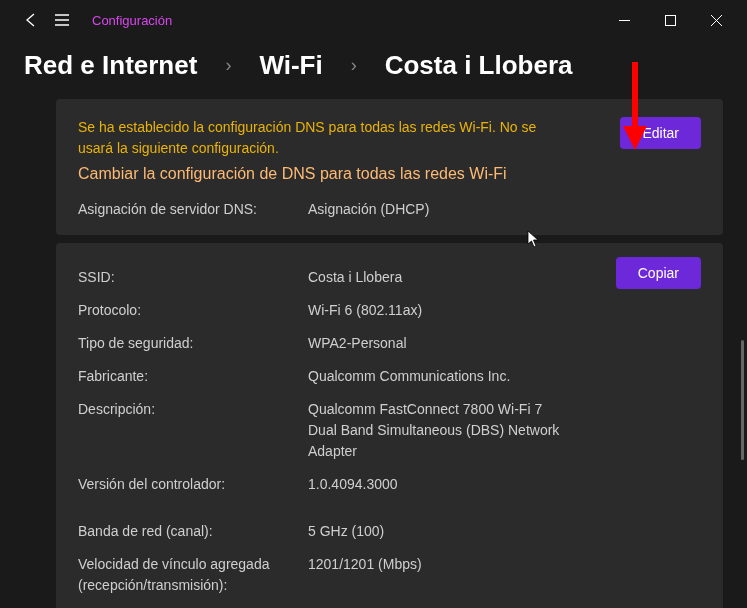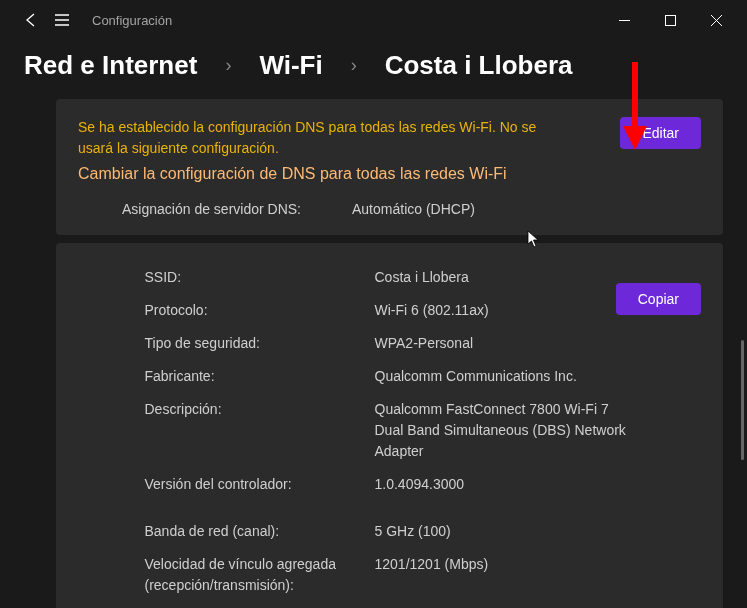--- a/index.html
+++ b/index.html
@@ -19,21 +19,21 @@
       align-items: center;
       padding: 0 8px;
     }
     .titlebar-left {
       display: flex;
       align-items: center;
       gap: 16px;
       padding-left: 14px;
     }
     .back-icon, .menu-icon { width: 16px; height: 16px; display:flex; align-items:center; justify-content:center; color:#fff; }
-    .app-title { font-size: 13px; color: #a3a3a3; margin-left: 6px; }
+    .app-title { font-size: 13px; color: #d946ef; margin-left: 6px; }
     .titlebar-right {
       margin-left: auto;
       display: flex;
     }
     .win-btn {
       width: 46px;
       height: 40px;
       display: flex;
       align-items: center;
       justify-content: center;
@@ -62,26 +62,26 @@
     .dns-row .right { margin-left: auto; }
     .edit-btn, .copy-btn {
       background: #6d28d9;
       color: #fff;
       border: none;
       border-radius: 4px;
       padding: 8px 22px;
       font-size: 14px;
       cursor: pointer;
     }
-    .kv { display:flex; margin-top: 18px; margin-left: 44px; }
+    .kv { display:flex; margin-top: 18px; }
     .kv .label { width: 230px; color: #cfcfcf; font-size: 14px; }
     .kv .value { color: #cfcfcf; font-size: 14px; }
     .section { position: relative; }
     .section .copy-btn { position: absolute; right: 0; top: 0; }
-    .row { display:flex; padding: 6px 0; justify-content: center; }
+    .row { display:flex; padding: 6px 0; }
     .row .label { width: 230px; color: #cfcfcf; font-size: 14px; line-height: 1.5; }
     .row .value { color: #cfcfcf; font-size: 14px; flex:1; line-height: 1.5; max-width: 260px; }
     .spacer { height: 14px; }
     .arrow-annotation {
       position: absolute;
       top: 54px;
       left: 615px;
       pointer-events: none;
     }
     .cursor {
@@ -149,26 +149,26 @@
     <div>
       <div class="dns-notice">Se ha establecido la configuración DNS para todas las redes Wi-Fi. No se usará la siguiente configuración.</div>
       <a class="dns-link">Cambiar la configuración de DNS para todas las redes Wi-Fi</a>
     </div>
     <div class="right">
       <button class="edit-btn">Editar</button>
     </div>
   </div>
   <div class="kv">
     <div class="label">Asignación de servidor DNS:</div>
-    <div class="value">Automático (DHCP)</div>
+    <div class="value">Asignación (DHCP)</div>
   </div>
 </div>
 
 <div class="card section">
-  <button class="copy-btn" style="position:absolute; right:22px; top:14px;margin-top:26px;">Copiar</button>
+  <button class="copy-btn" style="position:absolute; right:22px; top:14px;">Copiar</button>
 
   <div class="row">
       <div class="label">SSID:</div>
       <div class="value">Costa i Llobera</div>
     </div>
   <div class="row">
       <div class="label">Protocolo:</div>
       <div class="value">Wi-Fi 6 (802.11ax)</div>
     </div>
   <div class="row">

